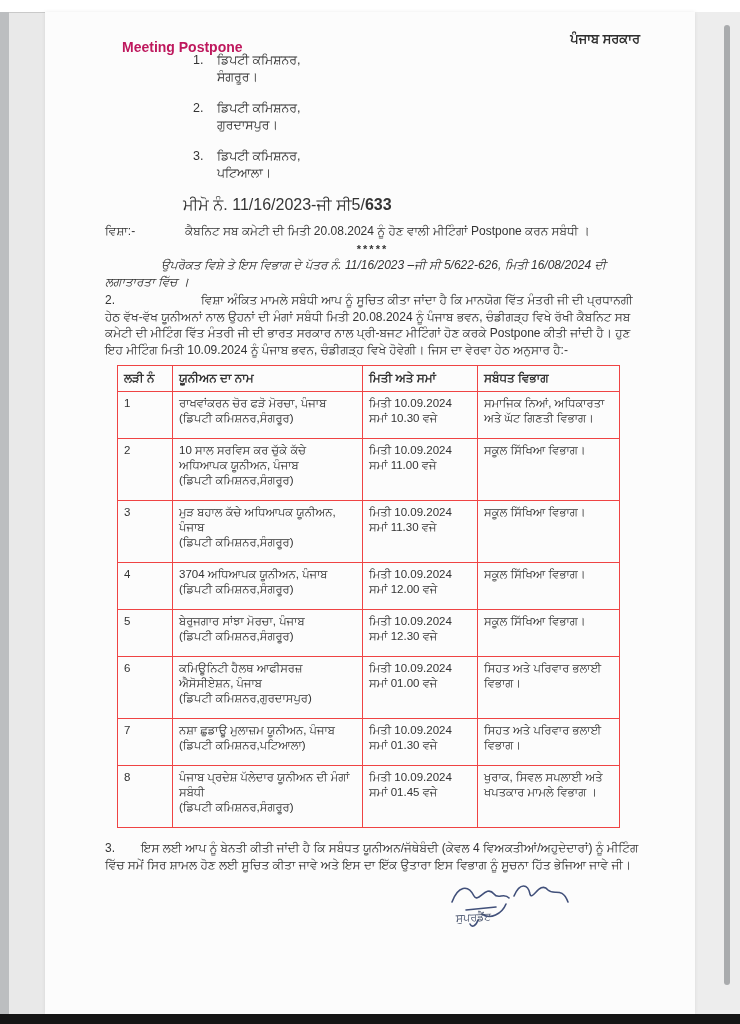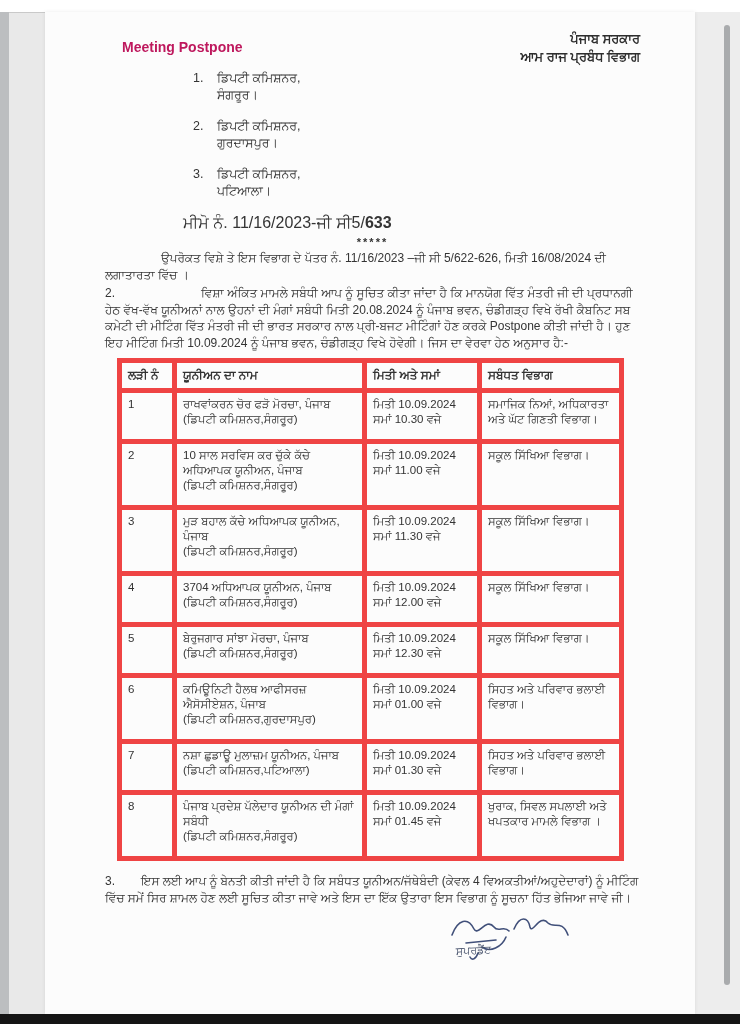--- a/index.html
+++ b/index.html
@@ -28,27 +28,27 @@
   .addressees{margin-top:4px;margin-left:88px;font-size:12.5px;}
   .addr-item{display:flex;margin-bottom:14px;line-height:17px;}
   .addr-num{width:24px;flex:none;}
   .memo{margin-top:10px;margin-left:78px;font-size:16px;line-height:18px;}
   .b{font-weight:bold;}
   .subject-row{display:flex;margin-top:9px;font-size:12px;line-height:16px;}
   .subject-label{width:80px;flex:none;}
   .subject-text{flex:1;}
   .stars{text-align:center;font-weight:bold;letter-spacing:2px;font-size:11px;margin-top:3px;line-height:14px;}
   .para{font-size:12px;line-height:16.5px;margin:0;}
-  .para1{text-indent:56px;margin-top:1px;}
+  .para1{text-indent:56px;margin-top:1px;font-style:italic;}
   .pnum{display:inline-block;width:96px;}
   .pnum2{display:inline-block;width:36px;}
   .para3{margin-top:12px;line-height:17px;}
 
   table.sched{border-collapse:collapse;margin-top:7px;margin-left:12px;width:502px;table-layout:fixed;font-size:11.5px;line-height:15px;color:#333;}
-  table.sched th,table.sched td{border:5px solid #ef4444;vertical-align:top;text-align:left;}
+  table.sched th,table.sched td{border:1px solid #ef4444;vertical-align:top;text-align:left;}
   table.sched th{font-weight:bold;padding:5px 6px;font-size:12px;}
   table.sched td{padding:4px 6px 12px 6px;}
   .col-sno{width:55px;}
   .col-union{width:190px;}
   .col-dt{width:115px;}
   .col-dept{width:142px;}
   .cell-line{display:block;}
 
   .sig-wrap{display:flex;justify-content:flex-end;margin-right:64px;margin-top:0px;}
   .sig{position:relative;width:132px;height:58px;}
@@ -61,21 +61,20 @@
 <div class="right-gutter"></div>
 <div class="scrollbar"></div>
 <div class="bottom-bar"></div>
 
 <div class="page">
 
   <div class="doc-tag">Meeting Postpone</div>
 
   <div class="letterhead">
     <div>ਪੰਜਾਬ ਸਰਕਾਰ</div>
-    <div>ਆਮ ਰਾਜ ਪ੍ਰਬੰਧ ਵਿਭਾਗ</div>
   </div>
 
 
   <div class="addressees">
     <div class="addr-item">
       <span class="addr-num">1.</span>
       <span>
         <span class="cell-line">ਡਿਪਟੀ ਕਮਿਸ਼ਨਰ,</span>
         <span class="cell-line">ਸੰਗਰੂਰ।</span>
       </span>
@@ -93,20 +92,24 @@
         <span class="cell-line">ਡਿਪਟੀ ਕਮਿਸ਼ਨਰ,</span>
         <span class="cell-line">ਪਟਿਆਲਾ।</span>
       </span>
     </div>
   </div>
 
   <div class="memo">
     <div><span>ਮੀਮੋ ਨੰ. 11/16/2023-ਜੀ ਸੀ5/</span><span class="b">633</span></div>
   </div>
 
+  <div class="subject-row">
+    <span class="subject-label">ਵਿਸ਼ਾ:-</span>
+    <span class="subject-text">ਕੈਬਨਿਟ ਸਬ ਕਮੇਟੀ ਦੀ ਮਿਤੀ 20.08.2024 ਨੂੰ ਹੋਣ ਵਾਲੀ ਮੀਟਿੰਗਾਂ Postpone ਕਰਨ ਸਬੰਧੀ ।</span>
+  </div>
 
   <div class="stars">*****</div>
 
   <p class="para para1">ਉਪਰੋਕਤ ਵਿਸ਼ੇ ਤੇ ਇਸ ਵਿਭਾਗ ਦੇ ਪੱਤਰ ਨੰ. 11/16/2023 –ਜੀ ਸੀ 5/622-626, ਮਿਤੀ 16/08/2024 ਦੀ ਲਗਾਤਾਰਤਾ ਵਿੱਚ ।</p>
 
   <p class="para" style="margin-top:2px;"><span class="pnum">2.</span><span>ਵਿਸ਼ਾ ਅੰਕਿਤ ਮਾਮਲੇ ਸਬੰਧੀ ਆਪ ਨੂੰ ਸੂਚਿਤ ਕੀਤਾ ਜਾਂਦਾ ਹੈ ਕਿ ਮਾਨਯੋਗ ਵਿੱਤ ਮੰਤਰੀ ਜੀ ਦੀ ਪ੍ਰਧਾਨਗੀ ਹੇਠ ਵੱਖ-ਵੱਖ ਯੂਨੀਅਨਾਂ ਨਾਲ ਉਹਨਾਂ ਦੀ ਮੰਗਾਂ ਸਬੰਧੀ ਮਿਤੀ 20.08.2024 ਨੂੰ ਪੰਜਾਬ ਭਵਨ, ਚੰਡੀਗੜ੍ਹ ਵਿਖੇ ਰੱਖੀ ਕੈਬਨਿਟ ਸਬ ਕਮੇਟੀ ਦੀ ਮੀਟਿੰਗ ਵਿੱਤ ਮੰਤਰੀ ਜੀ ਦੀ ਭਾਰਤ ਸਰਕਾਰ ਨਾਲ ਪ੍ਰੀ-ਬਜਟ ਮੀਟਿੰਗਾਂ ਹੋਣ ਕਰਕੇ Postpone ਕੀਤੀ ਜਾਂਦੀ ਹੈ। ਹੁਣ ਇਹ ਮੀਟਿੰਗ ਮਿਤੀ 10.09.2024 ਨੂੰ ਪੰਜਾਬ ਭਵਨ, ਚੰਡੀਗੜ੍ਹ ਵਿਖੇ ਹੋਵੇਗੀ। ਜਿਸ ਦਾ ਵੇਰਵਾ ਹੇਠ ਅਨੁਸਾਰ ਹੈ:-</span></p>
 
   <table class="sched">
     <colgroup>
       <col class="col-sno">

